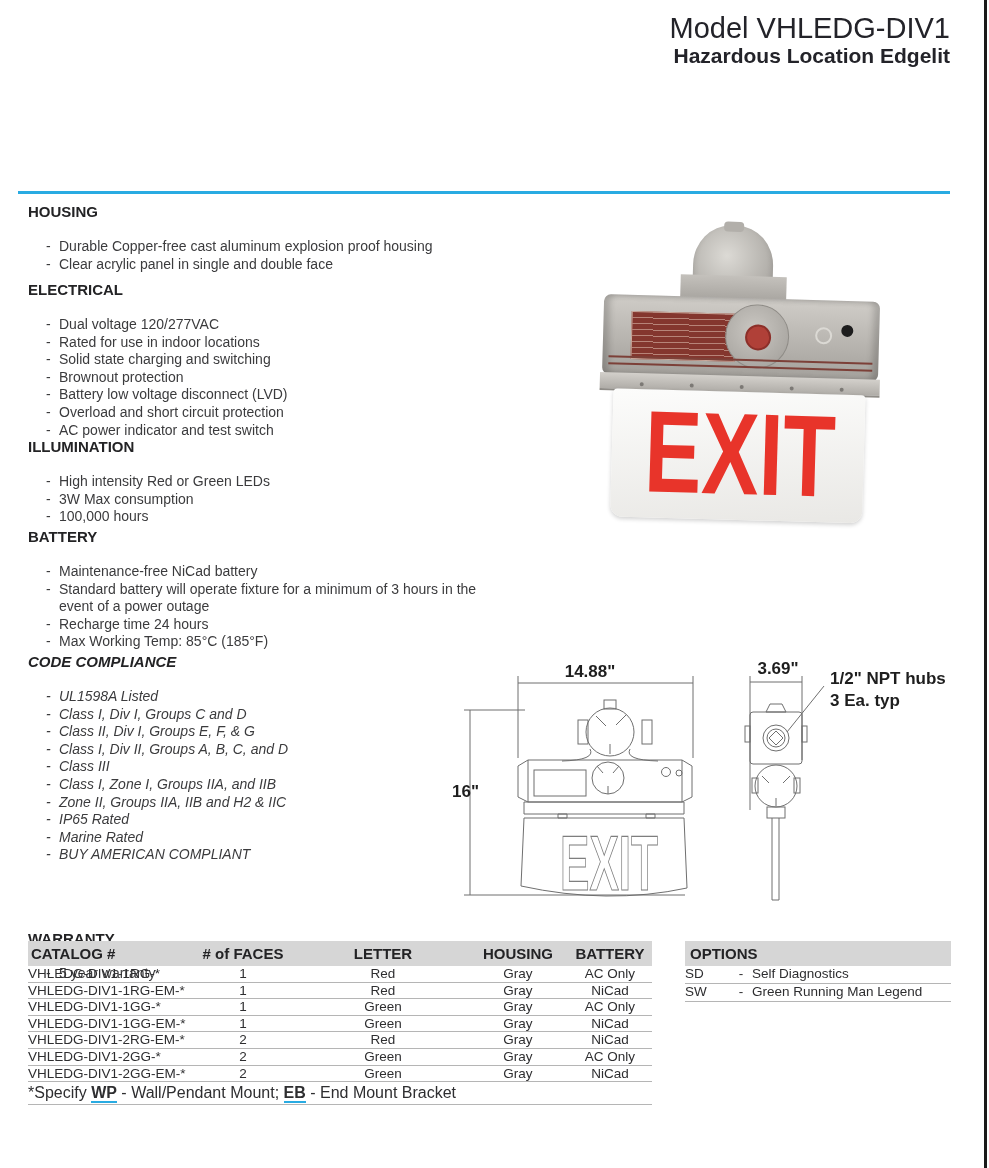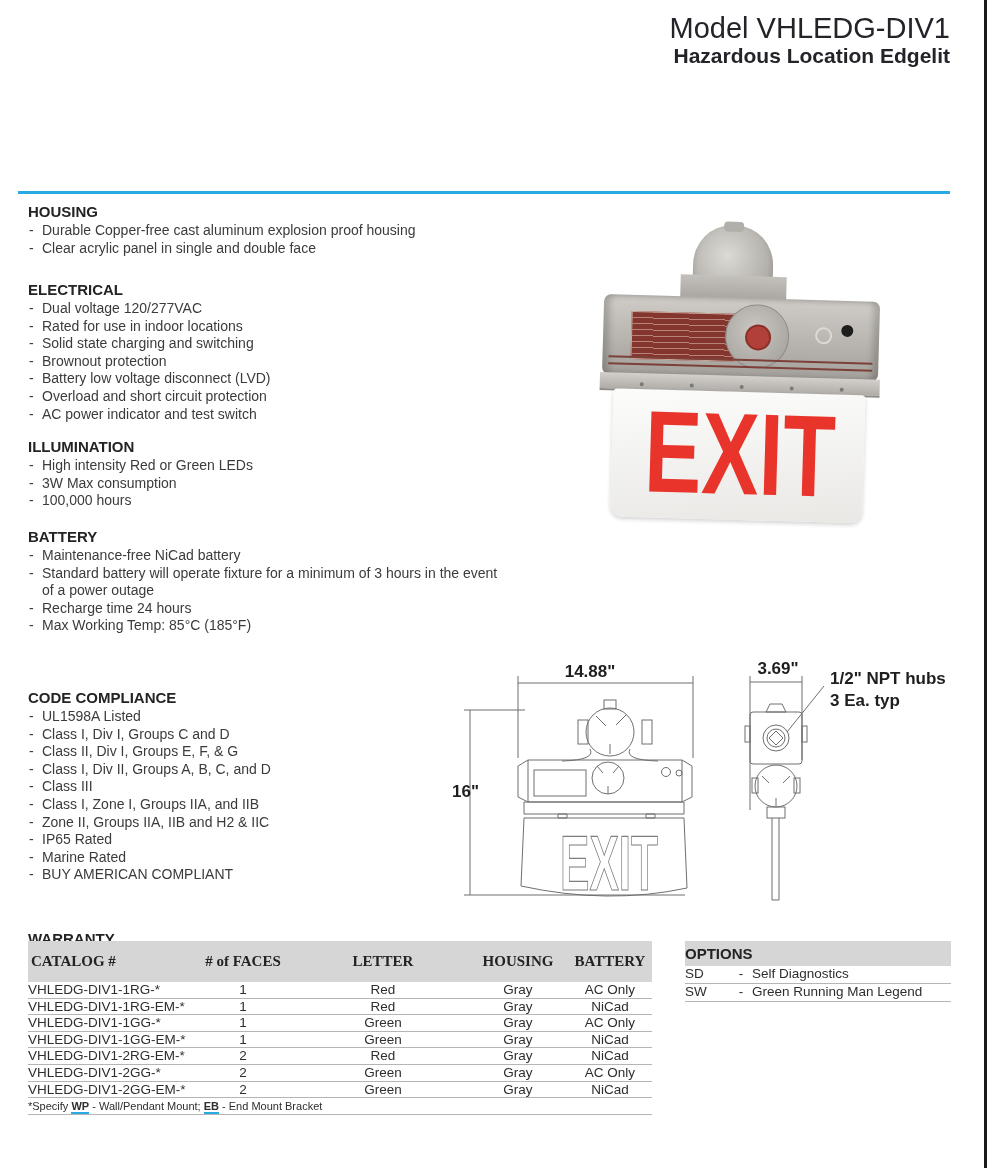--- a/index.html
+++ b/index.html
@@ -16,24 +16,24 @@
   .subtitle { font-size:21px; font-weight:bold; color:#232329; line-height:24px; }
   .divider { position:absolute; left:18px; top:191px; width:932px; height:3px; background:var(--accent_blue,#29abe2); }
 
   
   .sections { position:absolute; left:28px; top:0; width:470px; }
   .section { position:absolute; left:0; width:470px; }
   .section:nth-child(1){ top:203px; }
   .section:nth-child(2){ top:281px; }
   .section:nth-child(3){ top:438px; }
   .section:nth-child(4){ top:528px; }
-  .section:nth-child(5){ top:689px; }
+  .section:nth-child(5){ top:653px;font-style:italic; }
   .section:nth-child(6){ top:930px; }
   .sec-heading { font-size:15px; font-weight:bold; color:#232325; line-height:18px; margin-bottom:1px; }
-  .section ul { list-style:none; margin:0; padding:0; font-size:14px; color:#3b3b3d; }
+  .section ul { list-style:none; margin:17px; padding:0; font-size:14px; color:#3b3b3d; }
   .section li { position:relative; padding-left:14px; line-height:17.6px; }
   .section li::before { content:"-"; position:absolute; left:1px; }
 
   
   .photo { position:absolute; left:592px; top:226px; width:300px; height:300px; transform:rotate(1.6deg); }
   .ph-dome { position:absolute; left:98px; top:0; width:80px; height:86px;
     background:radial-gradient(circle at 42% 35%, #dcdad5, #a8a5a0 75%);
     border-radius:46% 46% 42% 42%; box-shadow:inset 0 -4px 6px rgba(0,0,0,.15); }
   .ph-dome::before { content:""; position:absolute; left:30px; top:-4px; width:20px; height:10px; background:#b2afaa; border-radius:4px; }
   .ph-bracket { position:absolute; left:86px; top:50px; width:106px; height:26px; background:linear-gradient(#c4c1bc,#a6a39e); }
@@ -63,32 +63,32 @@
 
   
   .diagram { position:absolute; left:450px; top:650px; width:540px; height:285px; }
 
   
   .catalog { position:absolute; left:28px; top:941px; width:624px; font-size:13.5px; }
   .catalog table { border-collapse:collapse; width:624px; table-layout:fixed; }
   .catalog col.c1{width:160px;} .catalog col.c2{width:110px;} .catalog col.c3{width:170px;}
   .catalog col.c4{width:100px;} .catalog col.c5{width:84px;}
   .catalog thead th { background:var(--header_gray,#d6d6d6); font-size:15px; font-weight:bold; color:#232325;
-    height:41px; text-align:center; padding:0;font-family:Liberation Serif, serif; }
+    height:25px; text-align:center; padding:0; }
   .catalog thead th:first-child { text-align:left; padding-left:3px; }
   .catalog tbody td { height:15.6px; line-height:15.6px; border-bottom:1px solid var(--border_gray,#b5b5b5);
     text-align:center; padding:0; white-space:nowrap; overflow:hidden; }
   .catalog tbody td:first-child { text-align:left; }
-  .footnote { margin-top:1px; padding:1px 0 2px 0; border-bottom:1px solid var(--border_gray,#b5b5b5); font-size:11px; }
+  .footnote { margin-top:1px; padding:1px 0 2px 0; border-bottom:1px solid var(--border_gray,#b5b5b5); font-size:16px; }
   .fn-code { font-weight:bold; border-bottom:2px solid var(--accent_blue,#29abe2); }
 
   
   .options { position:absolute; left:685px; top:941px; width:266px; font-size:13.5px; }
   .options-header { background:var(--header_gray,#d6d6d6); height:25px; line-height:25px;
-    font-size:15px; font-weight:bold; color:#232325; }
+    font-size:15px; font-weight:bold; color:#232325; padding-left:5px; }
   .option-row { display:flex; height:17px; line-height:16px; border-bottom:1px solid var(--border_gray,#b5b5b5); }
   .opt-code { width:45px; } .opt-dash { width:22px; text-align:center; }
 </style>
 </head>
 <body>
 
 <div class="page">
   <div class="right-border"></div>
 
   <div class="header">

